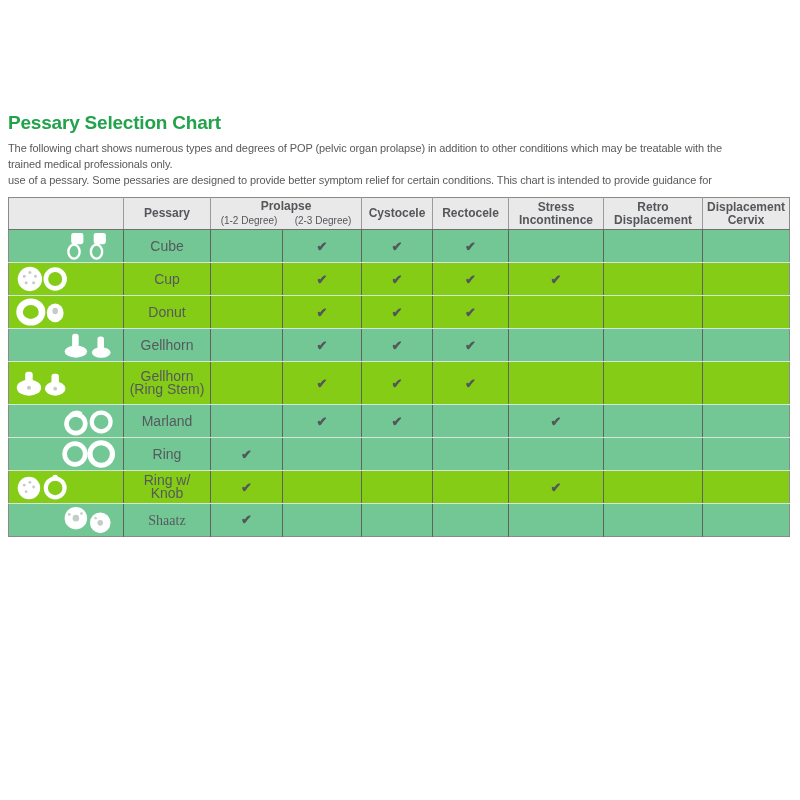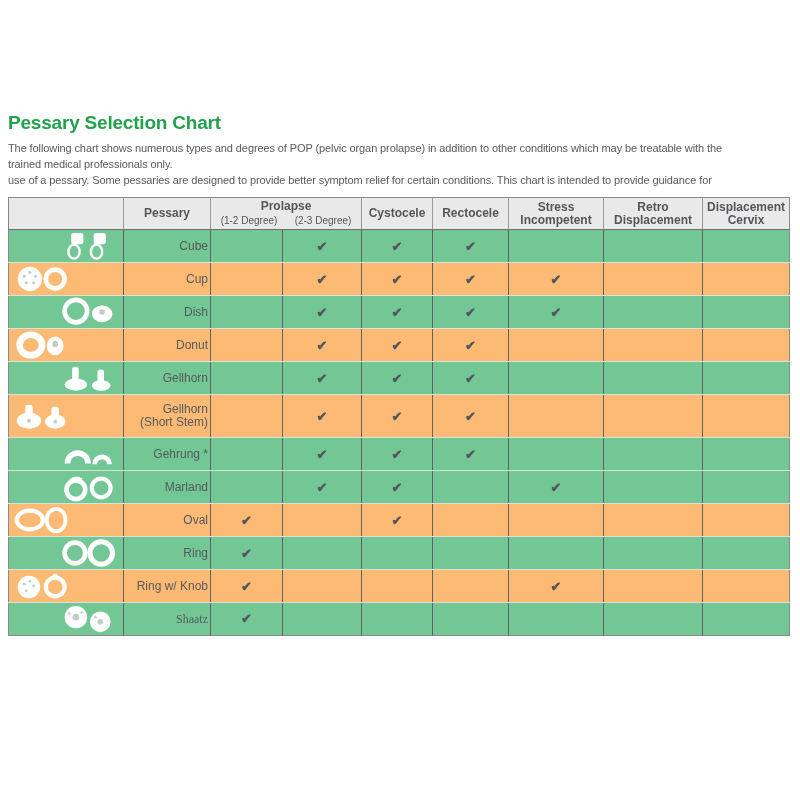--- a/index.html
+++ b/index.html
@@ -20,24 +20,24 @@
   .sub-degrees { display:flex; font-size:10px; font-weight:normal; color:#54565a; margin-top:1px; }
   .sub-degrees span { flex:1; text-align:center; }
 
   td {
     border-right:1px solid #5f645f; border-bottom:1px solid #d7e4da;
     height:33px; text-align:center; vertical-align:middle; padding:1px 2px;
   }
   td:last-child { border-right:none; }
   tr:last-child td { border-bottom:none;font-family:Liberation Serif, serif; }
   tr.dark td { background:#72c795; }
-  tr.light td { background:#fdba74; }
+  tr.light td { background:#84cc16; }
   tr.tall td { height:43px; }
 
-  .c-name { color:#555a5e; font-size:12px; line-height:13px;text-align:right; }
+  .c-name { color:#555a5e; font-size:14px; line-height:13px; }
   .c-chk  { color:#53575b; font-size:13px; font-weight:bold; }
   .c-img  { padding:0 5px; }
   .c-img .photo { display:inline-block; line-height:0; }
   tr.img-right .c-img { text-align:right; }
   tr.img-left  .c-img { text-align:left; }
   svg { display:inline-block; vertical-align:middle; }
 </style>
 </head>
 <body>
 
@@ -69,21 +69,21 @@
           <div>Prolapse</div>
           <div class="sub-degrees">
             <span>(1-2 Degree)</span>
             <span>(2-3 Degree)</span>
           </div>
         </th>
         <th>Cystocele</th>
         <th>Rectocele</th>
         <th>
           <div>Stress</div>
-          <div>Incompetent</div>
+          <div>Incontinence</div>
         </th>
         <th>
           <div>Retro</div>
           <div>Displacement</div>
         </th>
         <th>
           <div>Displacement</div>
           <div>Cervix</div>
         </th>
       </tr>
@@ -121,37 +121,20 @@
             <div>Cup</div>
           </td>
         <td class="c-chk"></td>
         <td class="c-chk">✔</td>
         <td class="c-chk">✔</td>
         <td class="c-chk">✔</td>
         <td class="c-chk">✔</td>
         <td class="c-chk"></td>
         <td class="c-chk"></td>
       </tr>
-      <tr class="dark img-right">
-        <td class="c-img"><span class="photo"><svg width="58" height="30" viewBox="0 0 60 32">
-                <circle cx="16" cy="15" r="12" fill="none" stroke="#ffffff" stroke-width="5"></circle>
-                <ellipse cx="44" cy="18" rx="11" ry="9" fill="#ffffff"></ellipse>
-                <circle cx="44" cy="16" r="3" fill="#c3cdc5"></circle>
-              </svg></span></td>
-        <td class="c-name">
-            <div>Dish</div>
-          </td>
-        <td class="c-chk"></td>
-        <td class="c-chk">✔</td>
-        <td class="c-chk">✔</td>
-        <td class="c-chk">✔</td>
-        <td class="c-chk">✔</td>
-        <td class="c-chk"></td>
-        <td class="c-chk"></td>
-      </tr>
       <tr class="light img-left">
         <td class="c-img"><span class="photo"><svg width="58" height="30" viewBox="0 0 60 32">
                 <ellipse cx="17" cy="16" rx="12" ry="11" fill="none" stroke="#ffffff" stroke-width="7"></ellipse>
                 <ellipse cx="43" cy="17" rx="9" ry="10" fill="#ffffff"></ellipse>
                 <ellipse cx="43" cy="15" rx="3" ry="3.5" fill="#c3cdc5"></ellipse>
               </svg></span></td>
         <td class="c-name">
             <div>Donut</div>
           </td>
         <td class="c-chk"></td>
@@ -184,37 +167,21 @@
         <td class="c-img"><span class="photo"><svg width="58" height="30" viewBox="0 0 60 32">
                 <rect x="11" y="4" width="8" height="13" rx="3" fill="#ffffff"></rect>
                 <ellipse cx="15" cy="21" rx="13" ry="8.5" fill="#ffffff"></ellipse>
                 <circle cx="15" cy="21" r="2.2" fill="#c3cdc5"></circle>
                 <rect x="39" y="6" width="8" height="12" rx="3" fill="#ffffff"></rect>
                 <ellipse cx="43" cy="22" rx="11" ry="7.5" fill="#ffffff"></ellipse>
                 <circle cx="43" cy="22" r="2" fill="#c3cdc5"></circle>
               </svg></span></td>
         <td class="c-name">
             <div>Gellhorn</div>
-            <div>(Short Stem)</div>
-          </td>
-        <td class="c-chk"></td>
-        <td class="c-chk">✔</td>
-        <td class="c-chk">✔</td>
-        <td class="c-chk">✔</td>
-        <td class="c-chk"></td>
-        <td class="c-chk"></td>
-        <td class="c-chk"></td>
-      </tr>
-      <tr class="dark img-right">
-        <td class="c-img"><span class="photo"><svg width="58" height="30" viewBox="0 0 60 32">
-                <path d="M7 26 a11 11 0 0 1 22 0" fill="none" stroke="#ffffff" stroke-width="6"></path>
-                <path d="M36 27 a8 8 0 0 1 16 0" fill="none" stroke="#ffffff" stroke-width="5"></path>
-              </svg></span></td>
-        <td class="c-name">
-            <div>Gehrung *</div>
+            <div>(Ring Stem)</div>
           </td>
         <td class="c-chk"></td>
         <td class="c-chk">✔</td>
         <td class="c-chk">✔</td>
         <td class="c-chk">✔</td>
         <td class="c-chk"></td>
         <td class="c-chk"></td>
         <td class="c-chk"></td>
       </tr>
       <tr class="dark img-right">
@@ -224,36 +191,20 @@
                 <circle cx="43" cy="17" r="10" fill="none" stroke="#ffffff" stroke-width="4.5"></circle>
               </svg></span></td>
         <td class="c-name">
             <div>Marland</div>
           </td>
         <td class="c-chk"></td>
         <td class="c-chk">✔</td>
         <td class="c-chk">✔</td>
         <td class="c-chk"></td>
         <td class="c-chk">✔</td>
-        <td class="c-chk"></td>
-        <td class="c-chk"></td>
-      </tr>
-      <tr class="light img-left">
-        <td class="c-img"><span class="photo"><svg width="58" height="30" viewBox="0 0 60 32">
-                <ellipse cx="16" cy="16" rx="14" ry="10" fill="none" stroke="#ffffff" stroke-width="4.5"></ellipse>
-                <ellipse cx="44" cy="16" rx="10" ry="12" fill="none" stroke="#ffffff" stroke-width="4"></ellipse>
-              </svg></span></td>
-        <td class="c-name">
-            <div>Oval</div>
-          </td>
-        <td class="c-chk">✔</td>
-        <td class="c-chk"></td>
-        <td class="c-chk">✔</td>
-        <td class="c-chk"></td>
-        <td class="c-chk"></td>
         <td class="c-chk"></td>
         <td class="c-chk"></td>
       </tr>
       <tr class="dark img-right">
         <td class="c-img"><span class="photo"><svg width="58" height="30" viewBox="0 0 60 32">
                 <circle cx="15" cy="16" r="11" fill="none" stroke="#ffffff" stroke-width="5"></circle>
                 <circle cx="43" cy="16" r="12" fill="none" stroke="#ffffff" stroke-width="5.5"></circle>
               </svg></span></td>
         <td class="c-name">
             <div>Ring</div>

